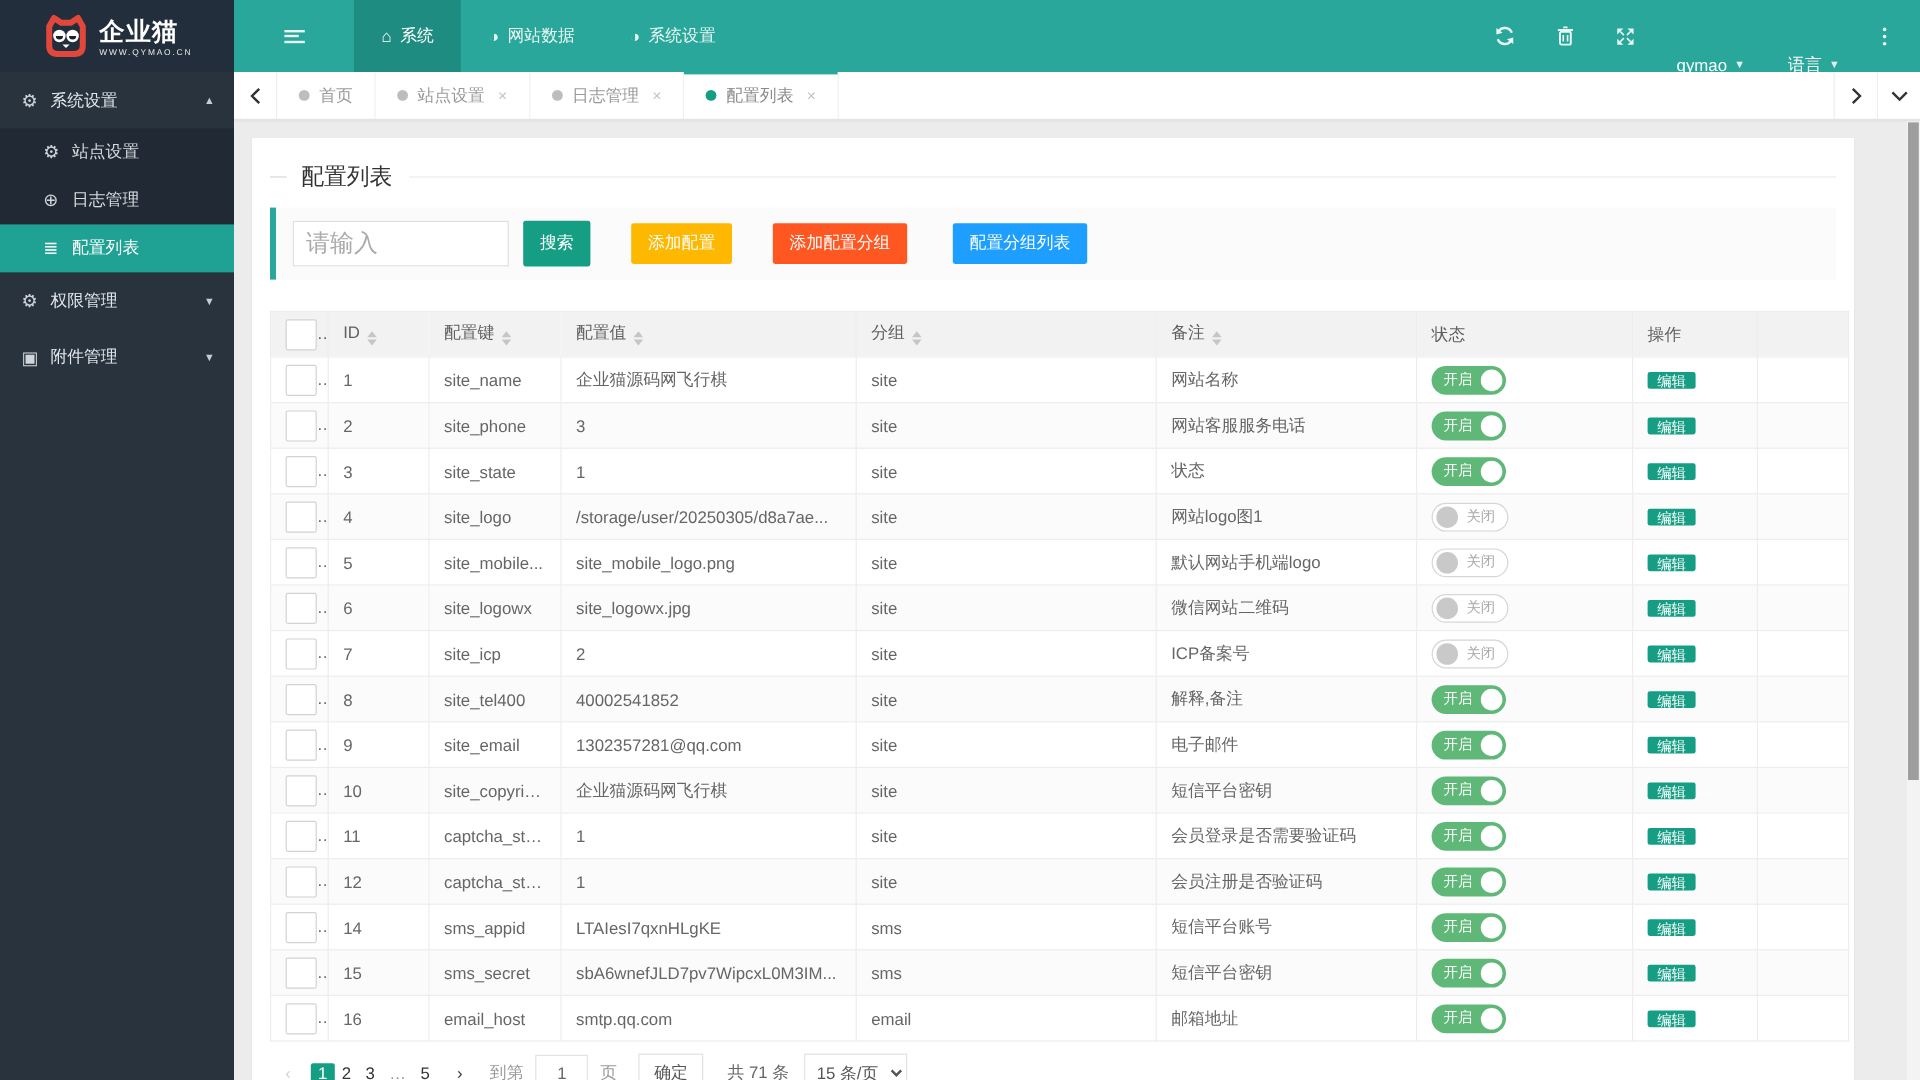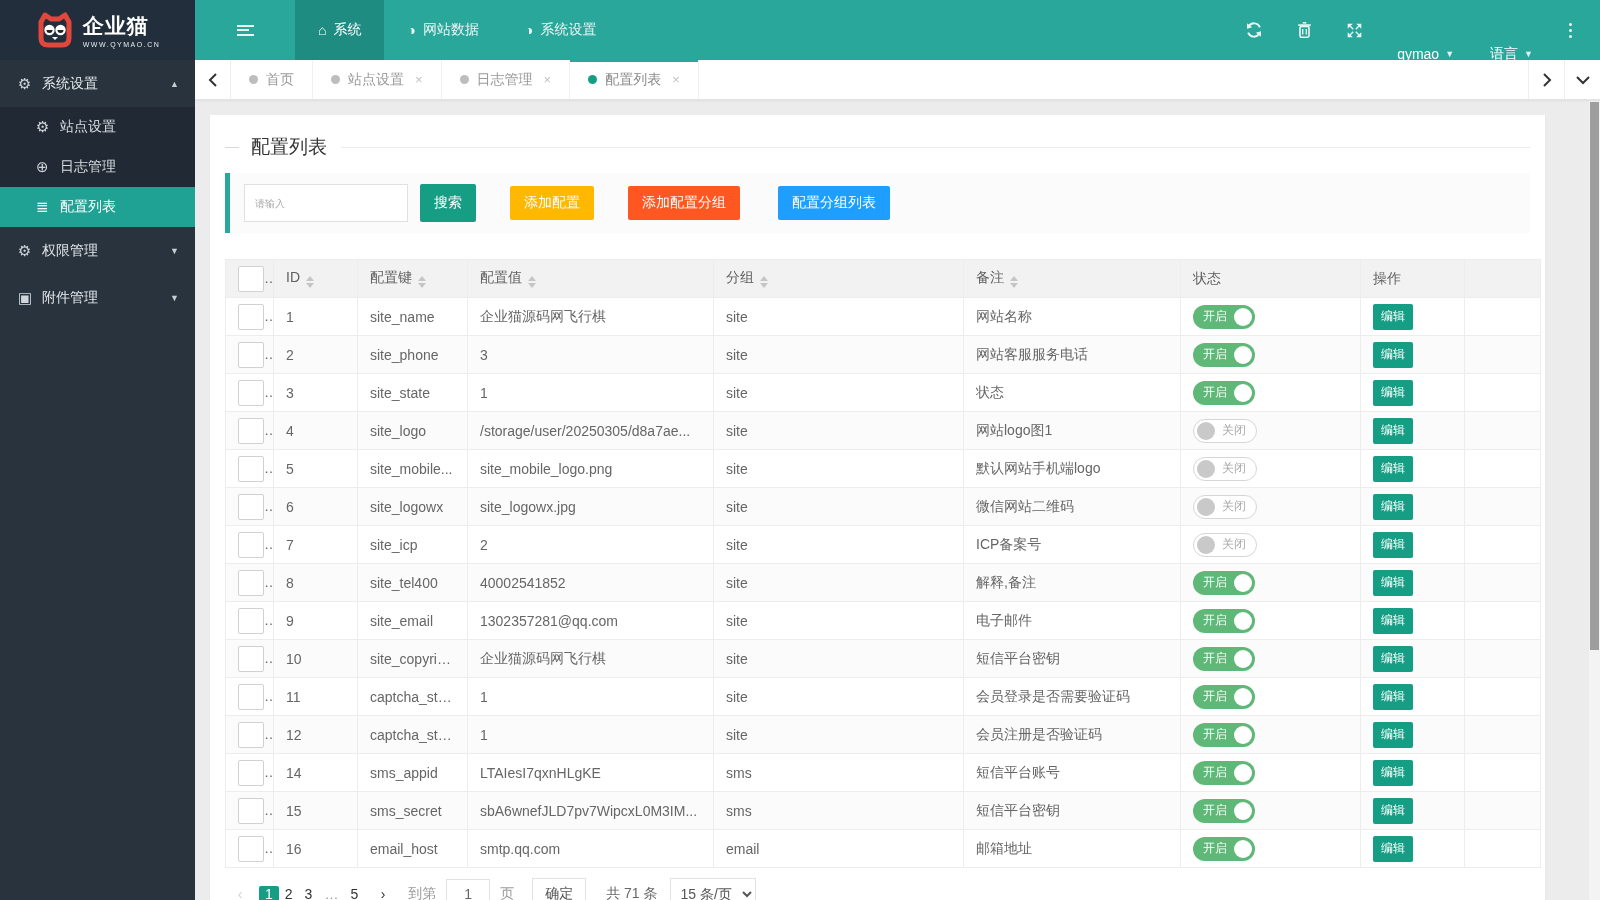--- a/index.html
+++ b/index.html
@@ -58,21 +58,21 @@
   .main { position:absolute; left:195px; top:101px; right:0; bottom:0; background:#ECECEC; }
   .card { position:absolute; left:15px; top:14px; width:1335px; bottom:-10px; background:#fff;
     box-shadow:0 1px 2px rgba(0,0,0,0.05); padding:14px 15px; }
   .card-title-row { display:flex; align-items:center; height:36px; }
   .card-title-row .line-s { width:14px; height:1px; background:#D8D8D8; margin-right:12px; }
   .card-title { font-size:19px; color:#333; margin-right:14px; white-space:nowrap; }
   .card-title-row .line-l { flex:1; height:1px; background:#EBEBEB; }
 
   .toolbar { margin-top:8px; background:#FBFBFB; border-left:5px solid #2AA79B; padding:11px 14px;
     display:flex; align-items:center; gap:10px; }
-  .search-input { width:164px; height:38px; border:1px solid #E0E0E0; padding:0 10px; font-size:10px;
+  .search-input { width:180px; height:38px; border:1px solid #E0E0E0; padding:0 10px; font-size:20px;
     color:#701a75; outline:none; background:#fff; }
   .search-input::placeholder { color:#ABABAB; }
   .btn { height:34px; padding:0 14px; border:none; color:#fff; font-size:14px; border-radius:2px; cursor:pointer;
     font-family:inherit; }
   .btn-search { background:#169E85; height:38px; margin-left:2px; }
   .btn-warm { background:#FFB800; margin-left:24px; }
   .btn-danger { background:#FF5722; margin-left:24px; }
   .btn-normal { background:#1E9FFF; margin-left:28px; }
 
   
@@ -94,21 +94,21 @@
   .switch { display:inline-flex; align-items:center; height:24px; border-radius:13px; cursor:pointer;
     min-width:58px; vertical-align:middle; }
   .switch.on { background:#5FB878; justify-content:flex-end; padding:0 3px 0 10px; }
   .switch.on .sw-label { color:#fff; font-size:12px; margin-right:7px; }
   .switch.off { background:#fff; border:1px solid #D6D6D6; justify-content:flex-start; padding:0 10px 0 3px; }
   .switch.off .sw-label { color:#A9A9A9; font-size:12px; margin-left:7px; }
   .sw-knob { width:18px; height:18px; border-radius:50%; flex:none; }
   .switch.on .sw-knob { background:#fff; }
   .switch.off .sw-knob { background:#C9C9C9; }
 
-  .btn-sm { border:none; color:#fff; font-size:12px; height:26px; padding:0 8px; border-radius:2px;
+  .btn-sm { border:none; color:#fff; font-size:12px; height:14px; padding:0 8px; border-radius:2px;
     cursor:pointer; font-family:inherit; }
   .btn-edit { background:#169E85; }
   .btn-del { background:#FF5722; margin-left:8px; }
 
   
   .pager { display:flex; align-items:center; margin-top:10px; font-size:14px; color:#666; gap:4px; }
   .pg { min-width:30px; height:30px; line-height:30px; text-align:center; padding:0 6px; cursor:pointer; color:#333; }
   .pg.prev { color:#D2D2D2; }
   .pg.next { color:#333; }
   .pg.active { background:#169E85; color:#fff; border-radius:2px; cursor:default; }

